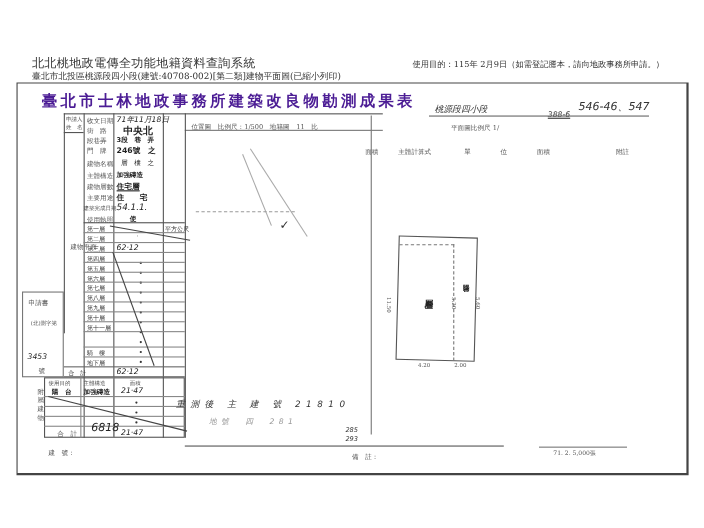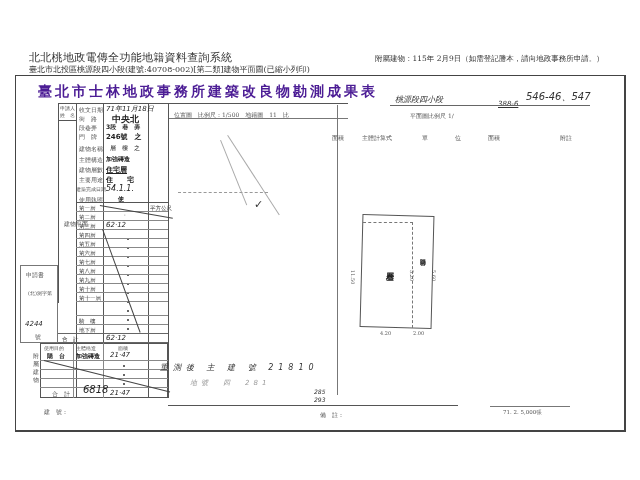--- a/index.html
+++ b/index.html
@@ -22,21 +22,21 @@
   .val { font-size:8px; color:#222; position:absolute; white-space:nowrap; font-family:"DejaVu Sans", sans-serif; font-weight:bold; }
   .dot { position:absolute; width:2px; height:2px; background:#333; border-radius:50%; }
   .floor { position:absolute; font-size:5.5px; color:#333; white-space:nowrap; }
   .diag { position:absolute; height:1px; background:#444; transform-origin:0 0; }
 </style>
 </head>
 <body>
 
 <div class="sys-title">北北桃地政電傳全功能地籍資料查詢系統</div>
 <div class="sub-title">臺北市北投區桃源段四小段(建號:40708-002)[第二類]建物平面圖(已縮小列印)</div>
-<div class="query-date">附屬建物：115年 2月9日（如需登記謄本，請向地政事務所申請。）</div>
+<div class="query-date">使用目的：115年 2月9日（如需登記謄本，請向地政事務所申請。）</div>
 
 <div class="frame"></div>
 
 <div class="doc-title">臺北市士林地政事務所建築改良物勘測成果表</div>
 
 <div class="hw" style="left:395px;top:94px;font-size:8px;">桃源段四小段</div>
 <div class="hw" style="left:526px;top:90px;font-size:10px;font-style:italic;">546-46、547</div>
 <div class="hw" style="left:498px;top:100px;font-size:7px;font-style:italic;text-decoration:underline;">388-6</div>
 <div class="line" style="left:390px;top:105px;width:200px;height:1px;background:#666;"></div>
 
@@ -140,21 +140,21 @@
   <div class="line" style="left:76px;top:324px;width:92px;height:1px;background:#888;"></div>
   <div class="line" style="left:58px;top:333px;width:110px;height:1px;background:#666;"></div>
   <div class="line" style="left:58px;top:342px;width:110px;height:1px;background:#666;"></div>
 
   <div class="diag" style="left:100px;top:205px;width:74px;transform:rotate(10deg);"></div>
   <div class="diag" style="left:103px;top:229px;width:110px;transform:rotate(70deg);"></div>
 
   <div class="cell" style="left:20px;top:265px;width:38px;height:78px;border-color:#777;"></div>
   <div class="small" style="left:26px;top:271px;">申請書</div>
   <div class="small" style="left:28px;top:290px;font-size:5px;">(北)測字第</div>
-  <div class="val" style="left:25px;top:320px;font-size:7px;font-weight:normal;font-style:italic;">4244</div>
+  <div class="val" style="left:25px;top:320px;font-size:7px;font-weight:normal;font-style:italic;">3453</div>
   <div class="small" style="left:35px;top:333px;">號</div>
 
   <div>
     <div class="cell" style="left:40px;top:343px;width:128px;height:55px;border-color:#555;"></div>
     <div class="small" style="left:31px;top:348px;font-size:6px;writing-mode:vertical-rl;letter-spacing:8px;">附屬建物</div>
     <div class="small" style="left:44px;top:345px;font-size:5px;">使用目的</div>
     <div class="small" style="left:76px;top:345px;font-size:5px;">主體構造</div>
     <div class="small" style="left:118px;top:345px;font-size:5px;">面積</div>
     <div class="val" style="left:47px;top:352px;font-size:6px;">陽　台</div>
     <div class="val" style="left:76px;top:352px;font-size:6px;">加強磚造</div>

